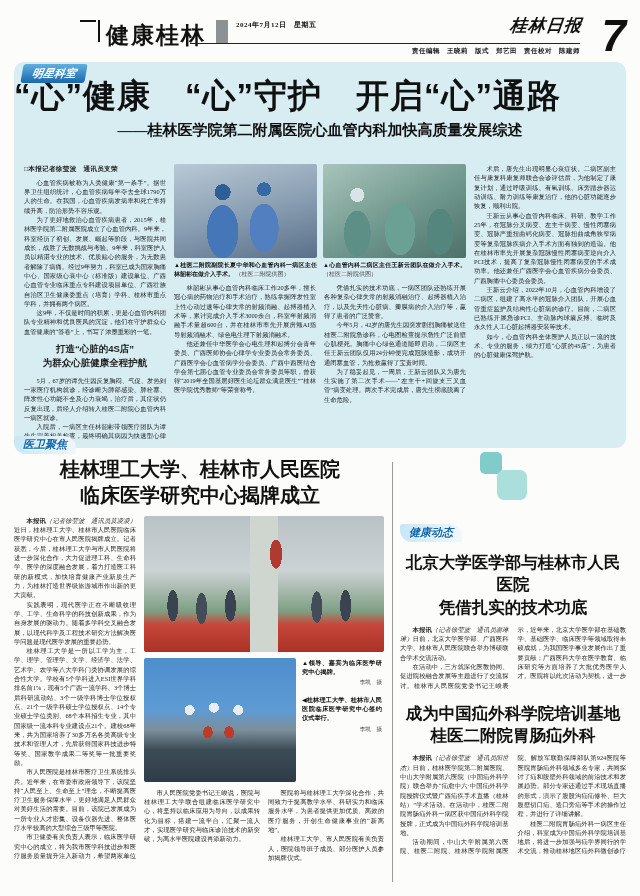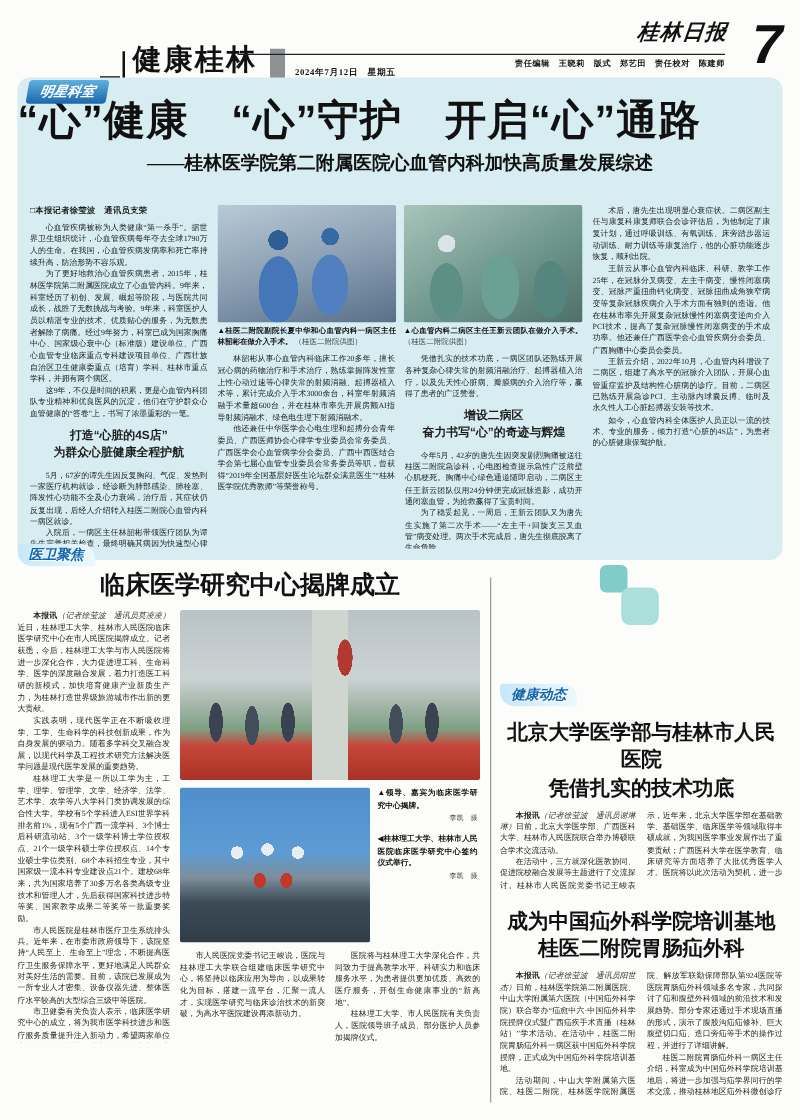--- a/index.html
+++ b/index.html
@@ -1,21 +1,21 @@
 <!DOCTYPE html>
 <html><head>
 <meta charset="utf-8">
 <style>
   html,body{margin:0;padding:0;background:#e8e8e4;}
   .page{position:relative;width:640px;height:896px;background:#fcfcfa;overflow:hidden;
         font-family:"Liberation Serif","DejaVu Serif",serif;color:#111;}
 
   
   .header{position:absolute;left:14px;top:12px;width:612px;height:48px;}
-  .hdr-left{position:absolute;left:66px;top:8px;display:flex;align-items:flex-end;margin-top:12px;}
+  .hdr-left{position:absolute;left:66px;top:8px;display:flex;align-items:flex-start;}
   .hdr-line{width:16px;height:2px;background:#111;margin-right:2px;}
   .hdr-vbar{width:2px;height:22px;background:#111;margin-right:6px;}
   .hdr-title{font-family:"Liberation Sans","DejaVu Sans",sans-serif;font-weight:900;
              font-size:23px;letter-spacing:2px;}
   .hdr-block{width:12px;height:24px;background:#8d9194;margin:0 8px 0 10px;}
   .hdr-date{font-size:7px;font-weight:bold;letter-spacing:.5px;}
   .hdr-rule{position:absolute;left:176px;right:46px;top:31px;height:1px;background:#222;}
   .hdr-credits{position:absolute;right:46px;top:35px;font-size:6.5px;font-weight:bold;letter-spacing:.5px;}
   .masthead{position:absolute;right:44px;top:2px;font-size:17px;font-weight:900;font-style:italic;
             transform:skewX(-6deg);letter-spacing:1px;}
@@ -94,21 +94,21 @@
   .capcol .cap{margin-bottom:8px;}
   .capcol .credit{display:block;text-align:right;font-weight:normal;font-size:5.6px;color:#444;margin-top:2px;}
   .sl-below{display:flex;gap:8px;margin-top:6px;height:80px;overflow:hidden;}
   .bcol{width:116px;overflow:hidden;}
 
   .vdiv{position:absolute;left:392px;top:462px;width:1px;height:420px;background:#9a9a9a;}
 
   .section-right{position:absolute;left:400px;top:448px;width:226px;height:440px;overflow:hidden;}
   .deco-sq1{position:absolute;left:80px;top:4px;width:22px;height:22px;border-radius:5px;background:#7fccc9;}
   .deco-sq2{position:absolute;left:97px;top:22px;width:30px;height:30px;border-radius:7px;background:#aadfdb;}
-  .sr-badge-wrap{margin-top:98px;}
+  .sr-badge-wrap{margin-top:74px;}
   .sr-headline{text-align:center;font-weight:700;font-size:16.5px;line-height:1.35;margin-top:10px;}
   .sr-body{column-count:2;column-gap:9px;column-fill:auto;overflow:hidden;margin-top:6px;}
   .sr-body1{height:68px;}
   .sr-body2{height:104px;}
   .byline-b{font-weight:bold;}
   .byline-i{font-style:italic;color:#333;}
 </style>
 </head>
 <body>
 
@@ -166,42 +166,39 @@
             </div>
           </div>
         </div>
         <div class="mid-cols">
           <div class="mcolB t-body">
             <p>林韶彬从事心血管内科临床工作20多年，擅长冠心病的药物治疗和手术治疗，熟练掌握阵发性室上性心动过速等心律失常的射频消融、起搏器植入术等，累计完成介入手术3000余台，科室年射频消融手术量超600台，并在桂林市率先开展房颤AI指导射频消融术、绿色电生理下射频消融术。</p>
             <p>他还兼任中华医学会心电生理和起搏分会青年委员、广西医师协会心律学专业委员会常务委员、广西医学会心血管病学分会委员、广西中西医结合学会第七届心血管专业委员会常务委员等职，曾获得“2019年全国基层好医生论坛群众满意医生”“桂林医学院优秀教师”等荣誉称号。</p>
           </div>
           <div class="mcolC t-body">
             <p>凭借扎实的技术功底，一病区团队还熟练开展各种复杂心律失常的射频消融治疗、起搏器植入治疗，以及先天性心脏病、瓣膜病的介入治疗等，赢得了患者的广泛赞誉。</p>
-            <div class="subhead">
-              <div>增设二病区</div>
-              <div>奋力书写“心”的奇迹与辉煌</div>
-            </div>
             <p>今年5月，42岁的唐先生因突发剧烈胸痛被送往桂医二附院急诊科，心电图检查提示急性广泛前壁心肌梗死。胸痛中心绿色通道随即启动，二病区主任王新云团队仅用24分钟便完成冠脉造影，成功开通闭塞血管，为抢救赢得了宝贵时间。</p>
             <p>为了稳妥起见，一周后，王新云团队又为唐先生实施了第二次手术——“左主干+回旋支三叉血管”病变处理。两次手术完成后，唐先生彻底脱离了生命危险。</p>
           </div>
         </div>
       </div>
 
       <div class="mcol mcol4 t-body">
         <p>术后，唐先生出现明显心衰症状。二病区副主任与康复科康复师联合会诊评估后，为他制定了康复计划，通过呼吸训练、有氧训练、床旁踏步器运动训练、耐力训练等康复治疗，他的心脏功能逐步恢复，顺利出院。</p>
         <p>王新云从事心血管内科临床、科研、教学工作25年，在冠脉分叉病变、左主干病变、慢性闭塞病变、冠脉严重扭曲钙化病变、冠脉扭曲成角狭窄病变等复杂冠脉疾病介入手术方面有独到的造诣。他在桂林市率先开展复杂冠脉慢性闭塞病变逆向介入PCI技术，提高了复杂冠脉慢性闭塞病变的手术成功率。他还兼任广西医学会心血管疾病分会委员、广西胸痛中心委员会委员。</p>
         <p>王新云介绍，2022年10月，心血管内科增设了二病区，组建了高水平的冠脉介入团队，开展心血管重症监护及结构性心脏病的诊疗。目前，二病区已熟练开展急诊PCI、主动脉内球囊反搏、临时及永久性人工心脏起搏器安装等技术。</p>
         <p>如今，心血管内科全体医护人员正以一流的技术、专业的服务，倾力打造“心脏的4S店”，为患者的心脏健康保驾护航。</p>
       </div>
     </div>
   </div>
 
   <div class="section-left">
     <span class="sec-badge">医卫聚焦</span>
     <div class="sec-headline">
+      <div>桂林理工大学、桂林市人民医院</div>
       <div>临床医学研究中心揭牌成立</div>
     </div>
     <div class="sl-body">
       <div class="lcol t-body">
         <p>
           <span class="byline-b">本报讯</span><span class="byline-i">（记者徐莹波　通讯员莫凌凌）</span><span>近日，桂林理工大学、桂林市人民医院临床医学研究中心在市人民医院揭牌成立。记者获悉，今后，桂林理工大学与市人民医院将进一步深化合作，大力促进理工科、生命科学、医学的深度融合发展，着力打造医工科研的新模式，加快培育健康产业新质生产力，为桂林打造世界级旅游城市作出新的更大贡献。</span>
         </p>
         <p>实践表明，现代医学正在不断吸收理学、工学、生命科学的科技创新成果，作为自身发展的驱动力。随着多学科交叉融合发展，以现代科学及工程技术研究方法解决医学问题是现代医学发展的重要趋势。</p>
         <p>桂林理工大学是一所以工学为主，工学、理学、管理学、文学、经济学、法学、艺术学、农学等八大学科门类协调发展的综合性大学。学校有5个学科进入ESI世界学科排名前1%，现有5个广西一流学科、3个博士后科研流动站、3个一级学科博士学位授权点、21个一级学科硕士学位授权点、14个专业硕士学位类别、68个本科招生专业，其中国家级一流本科专业建设点21个。建校68年来，共为国家培养了30多万名各类高级专业技术和管理人才，先后获得国家科技进步特等奖、国家教学成果二等奖等一批重要奖励。</p>
         <p>市人民医院是桂林市医疗卫生系统排头兵。近年来，在市委市政府领导下，该院坚持“人民至上、生命至上”理念，不断提高医疗卫生服务保障水平，更好地满足人民群众对美好生活的需要。目前，该院已发展成为一所专业人才密集、设备仪器先进、整体医疗水平较高的大型综合三级甲等医院。</p>

